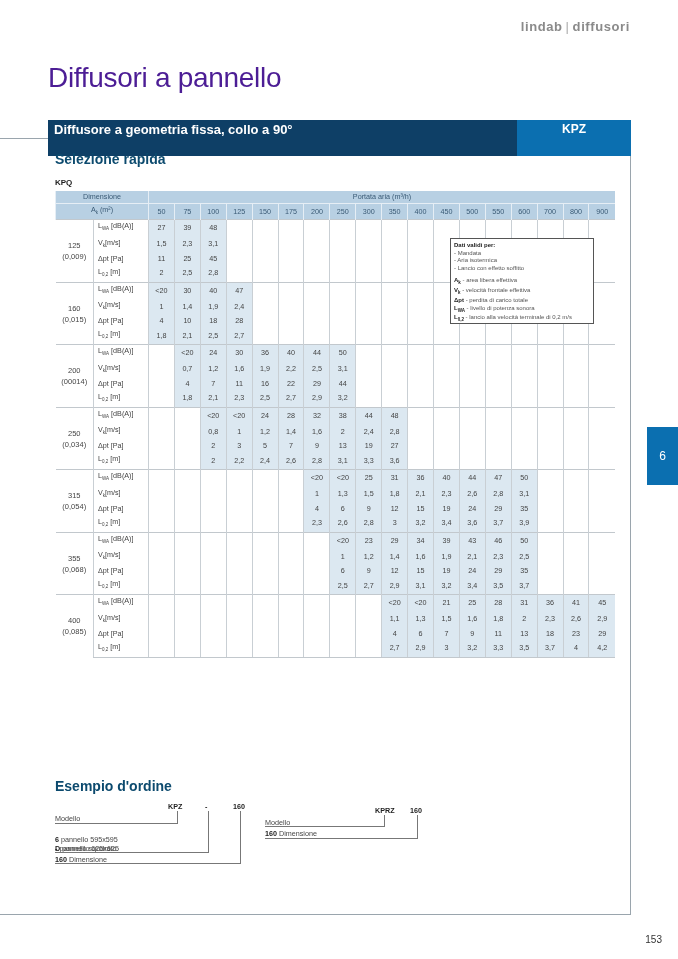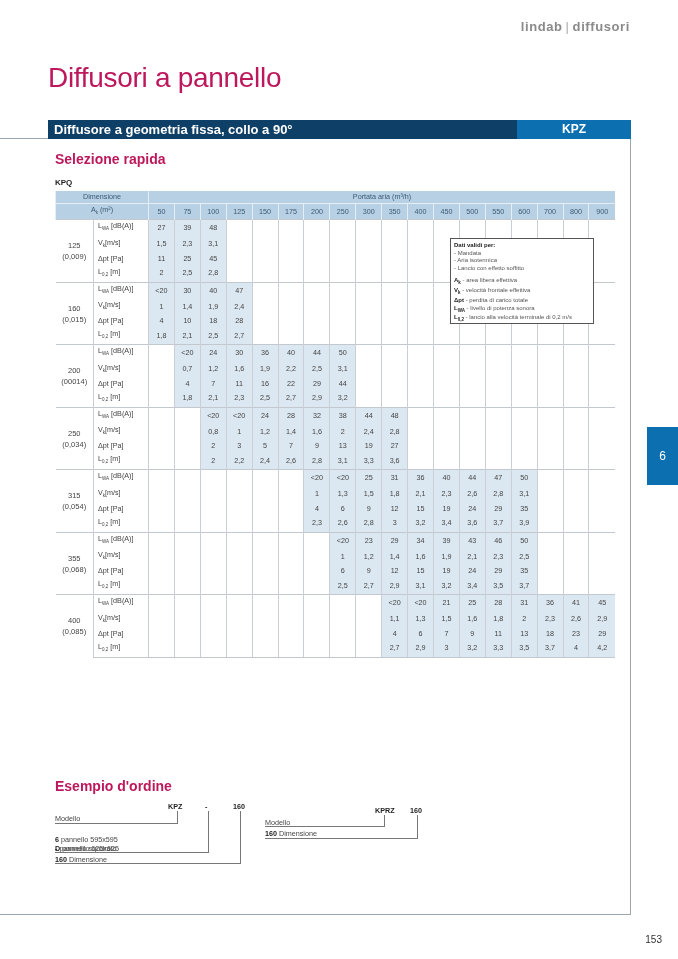--- a/index.html
+++ b/index.html
@@ -1,31 +1,31 @@
 <!DOCTYPE html>
 <html><head>
 <meta charset="utf-8">
 <style>
   html, body { margin: 0; padding: 0; background: #ffffff; }
   body { width: 678px; height: 959px; position: relative; overflow: hidden;
          font-family: "Liberation Sans", "DejaVu Sans", sans-serif; color: #333; }
   .brand { position: absolute; top: 19px; right: 48px; font-size: 13px; color: #8a8a8a;
            font-weight: bold; letter-spacing: 0.6px; }
   .brand .sep { font-weight: normal; margin: 0 3px; color: #aaa; }
-  .page-title { position: absolute; top: 62px; left: 48px; font-size: 28px; color: #be185d;
+  .page-title { position: absolute; top: 62px; left: 48px; font-size: 28px; color: #4c1d95;
                 font-weight: normal; letter-spacing: -0.3px; margin: 0; }
   .frame { position: absolute; left: 0; top: 138px; width: 631px; height: 777px;
            border-right: 1px solid #9aa5ad; border-bottom: 1px solid #9aa5ad;
            border-top: 1px solid #9aa5ad; box-sizing: border-box; }
-  .banner { position: absolute; top: 120px; left: 48px; width: 583px; height: 19px; display: flex; }
+  .banner { position: absolute; top: 120px; left: 48px; width: 583px; height: 36px; display: flex; }
   .banner-title { flex: 1; background: #0e3f66; color: #fff; font-weight: bold; font-size: 13px;
                   line-height: 19px; padding-left: 6px; }
   .banner-code { width: 114px; background: #0b6fb0; color: #fff; font-weight: bold; font-size: 12px;
                  line-height: 19px; text-align: center; }
-  .section-title { position: absolute; left: 55px; font-size: 14px; font-weight: bold; color: #be185d; margin: 0; text-align: center; }
+  .section-title { position: absolute; left: 55px; font-size: 14px; font-weight: bold; color: #0c4a6e; margin: 0; text-align: center; }
   .table-label { position: absolute; left: 55px; top: 178px; font-size: 8px; font-weight: bold; color: #222; }
   .side-tab { position: absolute; left: 647px; top: 427px; width: 31px; height: 58px; background: #0b6fb0;
               color: #fff; font-size: 12px; line-height: 58px; text-align: center; }
   .page-number { position: absolute; right: 16px; top: 934px; font-size: 10px; color: #333; }
 
   table.sel { position: absolute; left: 55px; top: 191px; border-collapse: collapse;
               font-size: 7.2px; color: #444; table-layout: fixed; width: 560px; }
   table.sel td, table.sel th { padding: 0; text-align: center; height: 12.8px; line-height: 12.8px;
               white-space: nowrap; border-left: 1px solid #c9cfd4; font-weight: normal; }
   table.sel th { background: #b8d0e3; color: #3a5a75; border-left: 1px solid #e6eef5; }

